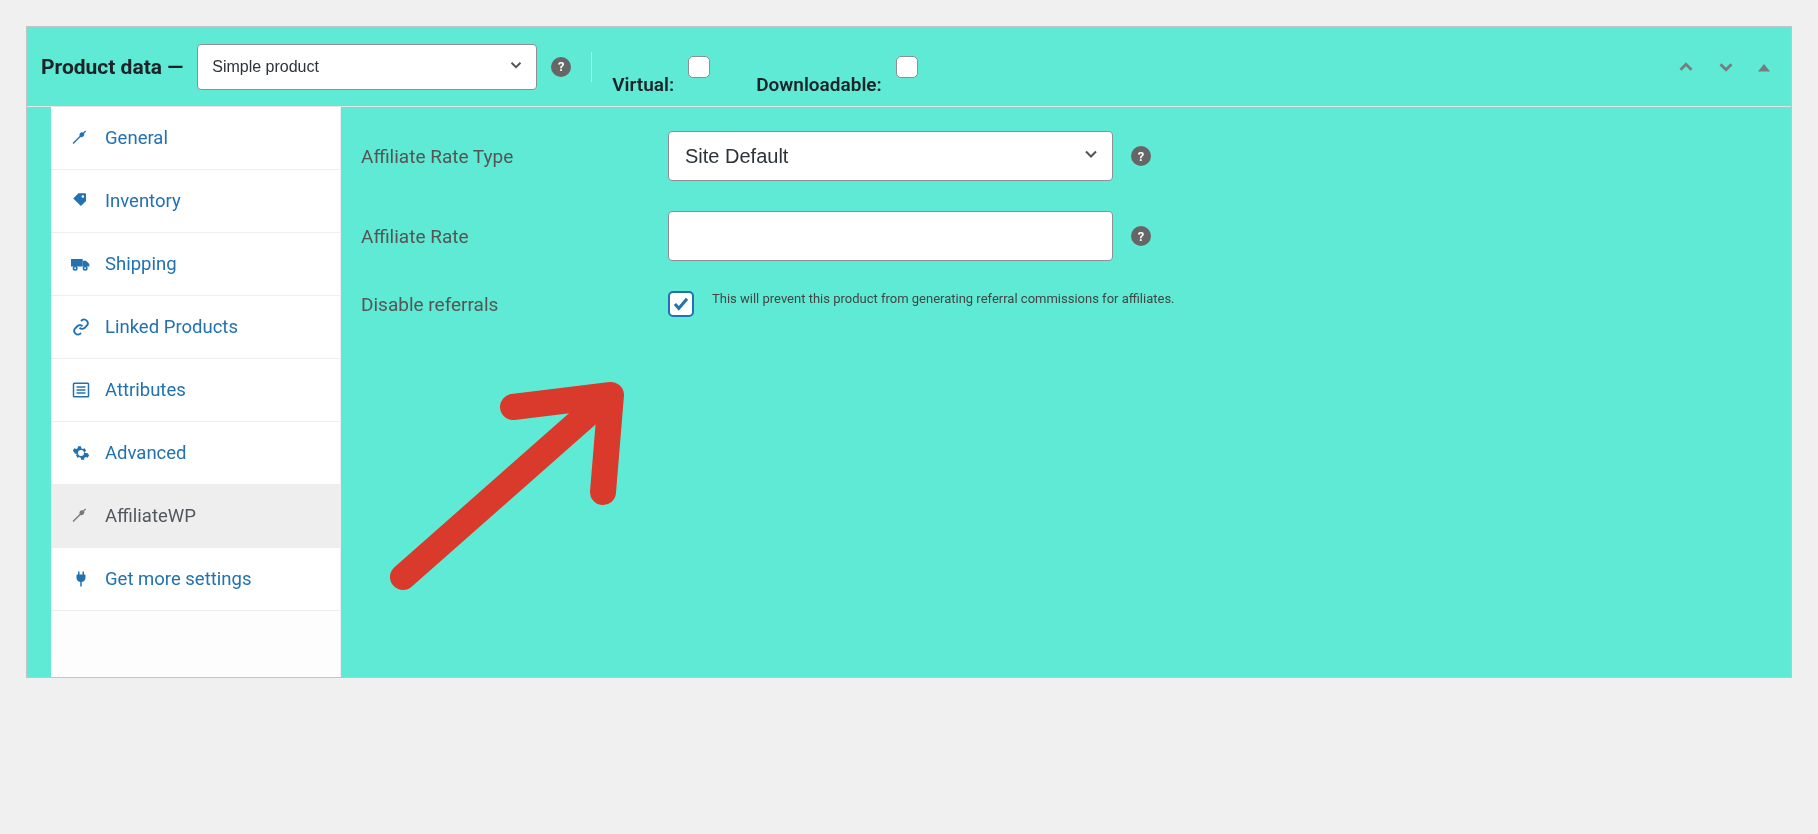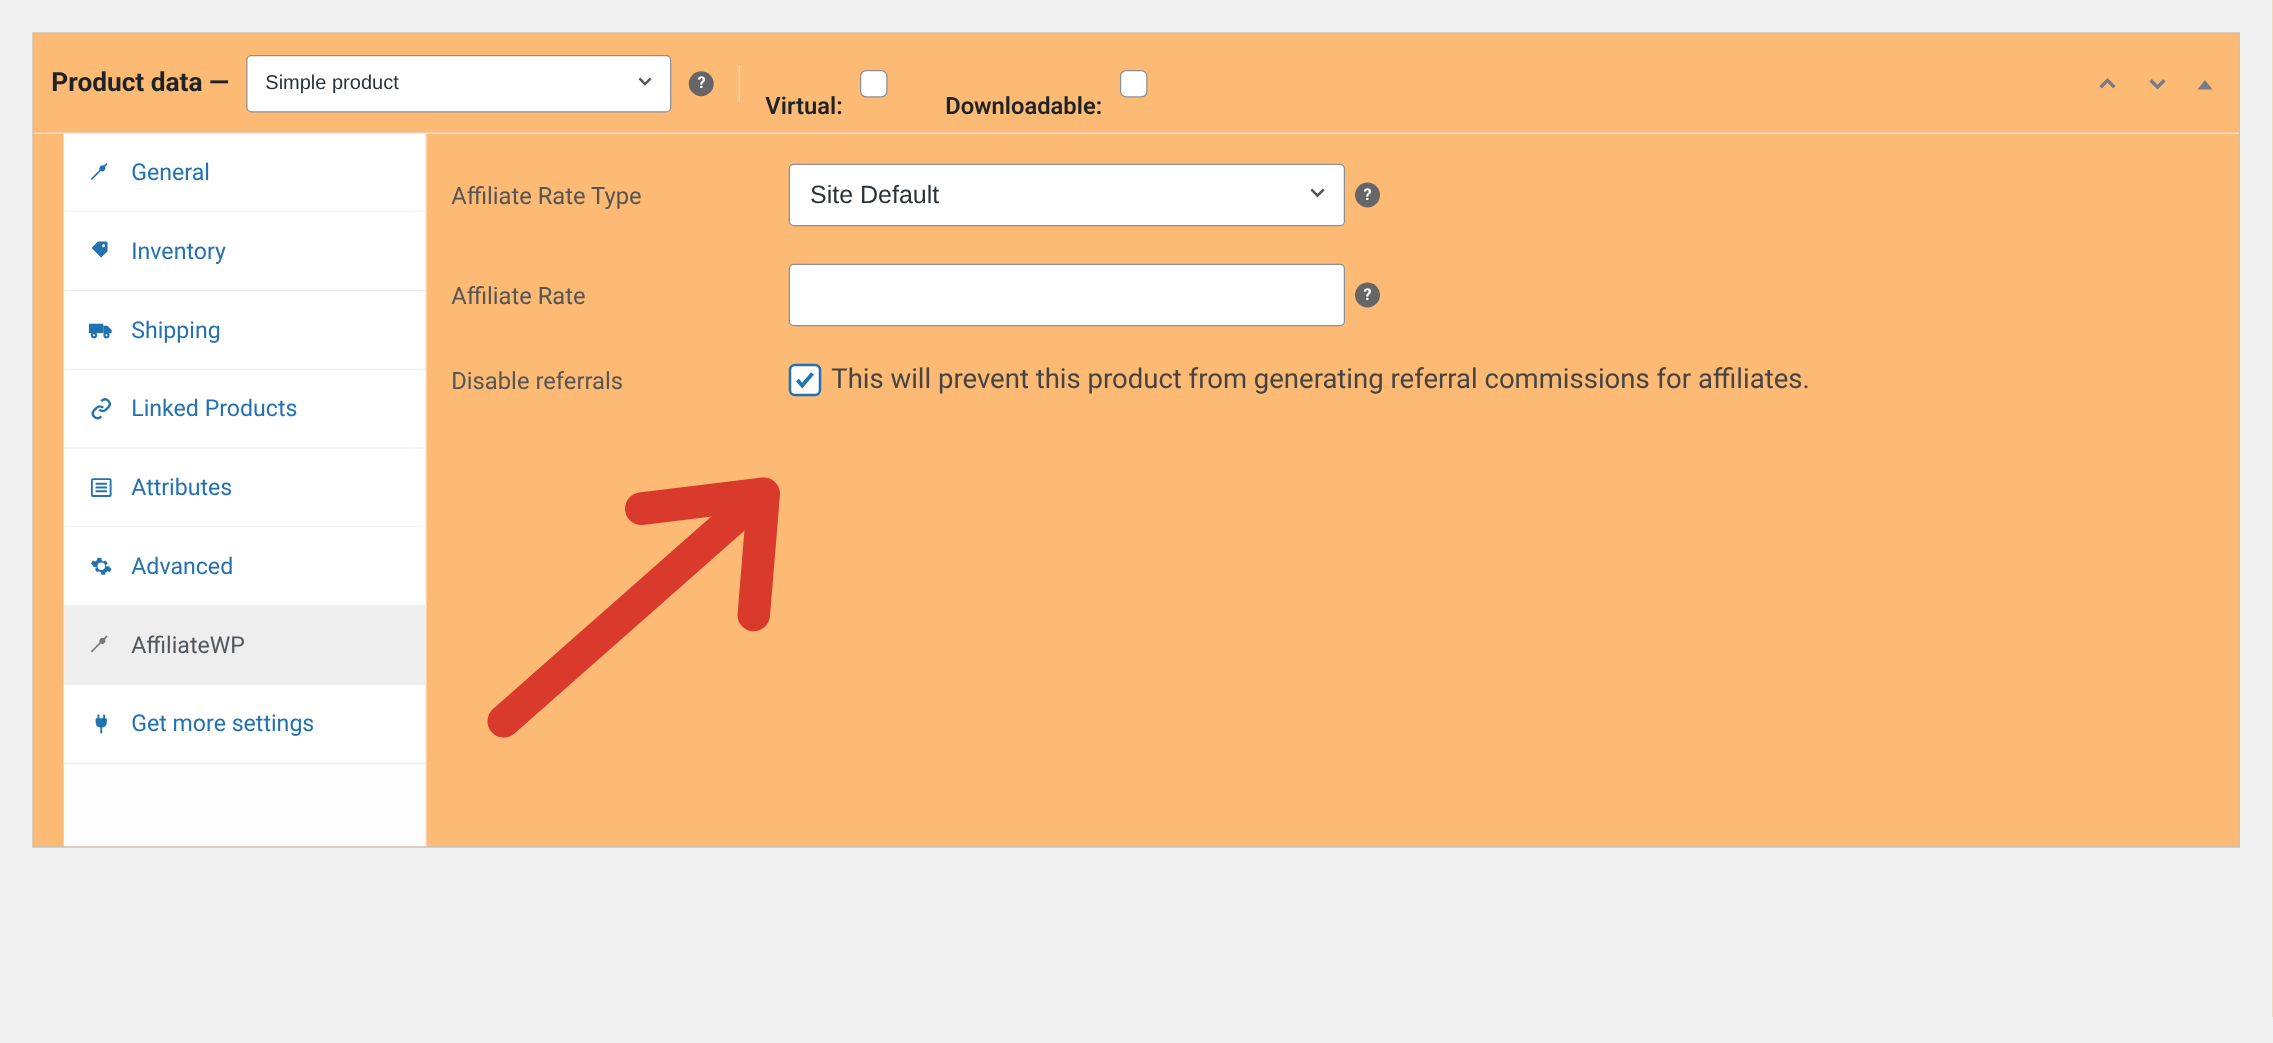--- a/index.html
+++ b/index.html
@@ -5,21 +5,21 @@
   * { box-sizing: border-box; }
   body {
     margin: 0;
     padding: 26px;
     background: #f0f0f1;
     font-family: -apple-system, BlinkMacSystemFont, "Segoe UI", Roboto, sans-serif;
     font-size: 16px;
     color: #3c434a;
   }
   .panel {
-    background: #fdba74;
+    background: #5eead4;
     border: 1px solid #c3c4c7;
     width: 100%;
   }
   .panel-header {
     display: flex;
     align-items: center;
     padding: 10px 14px;
     border-bottom: 1px solid #e5e5e5;
     gap: 14px;
   }
@@ -80,38 +80,38 @@
     color:#2271b1; font-size:18.5px; cursor:pointer;
     background:#fff;
   }
   .sidebar-item.active { background:#eee; color:#50575e; }
   .sidebar-item .si-icon { width:20px; display:inline-flex; justify-content:center; }
 
   .content { flex:1; padding:24px 20px; position:relative; }
   .desc { font-size:19px; color:#666; margin:6px 0 32px 0; }
   .form-row { display:flex; align-items:center; margin-bottom:30px; gap:18px; }
   .form-label { width:252px; font-size:19px; color:#555; }
-  .form-field { display:flex; align-items:center; gap:8px; }
+  .form-field { display:flex; align-items:center; gap:18px;margin-left:37px; }
   .select-big {
     font-size:20px; padding:8px 40px 8px 16px; border:1px solid #8c8f94;
     border-radius:4px; background:#fff; appearance:none;
     width:445px; height:50px; color:#2c3338;
   }
   .text-input {
     font-size:20px; padding:8px 12px; border:1px solid #8c8f94;
     border-radius:4px; background:#fff; width:445px; height:50px;
   }
   .check-blue {
     width:26px; height:26px; border:2px solid #2271b1;
     border-radius:5px; background:#fff; display:inline-flex;
     align-items:center; justify-content:center; cursor:pointer;
     flex-shrink:0;
   }
   .check-blue svg { width:18px; height:18px; }
-  .check-desc { font-size:22px; color:#444; }
+  .check-desc { font-size:13px; color:#444; }
 
   .red-arrow {
     position:absolute; left:32px; top:270px; pointer-events:none;
   }
 </style>
 </head>
 <body>
 
 <div class="panel">
 

